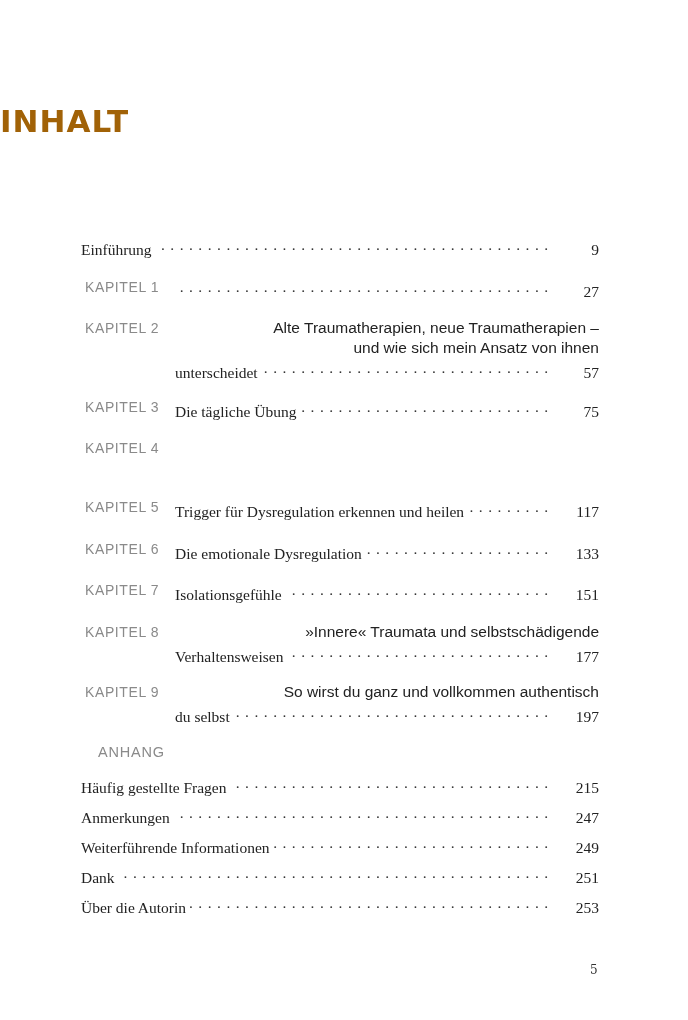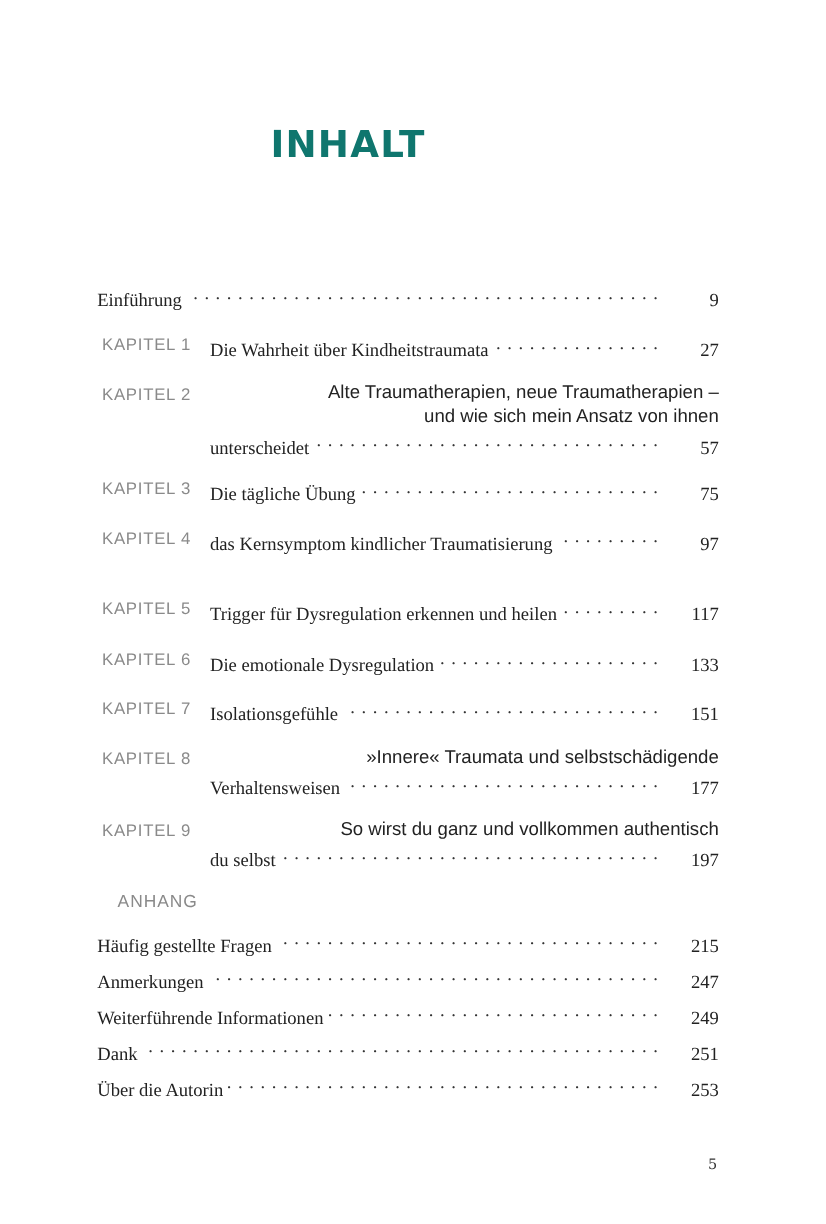--- a/index.html
+++ b/index.html
@@ -13,26 +13,25 @@
       position: relative;
       overflow: hidden;
       font-family: "Liberation Sans", sans-serif;
       color: #222222;
     }
     .title {
       position: absolute;
       top: 103px;
       left: 0;
       width: 580px;
-      text-align: center;
       font-family: "DejaVu Sans", sans-serif;
       font-weight: bold;
       font-size: 31px;
       letter-spacing: 1px;
-      color: #0f766e;
+      color: #a16207;
     }
     .toc {
       position: absolute;
       left: 81px;
       top: 0;
       width: 518px;
     }
     .row {
       position: absolute;
       left: 0;
@@ -122,21 +121,20 @@
         <span class="leader"></span>
         <span class="pg">9</span>
       </div>
     </div>
   </div>
 
   <div class="row" style="top:277px;">
     <span class="chap-label">KAPITEL 1</span>
     <div class="entry">
       <div class="last-line">
-        <span class="txt">Die Wahrheit über Kindheitstraumata</span>
         <span class="leader"></span>
         <span class="pg">27</span>
       </div>
     </div>
   </div>
 
   <div class="row" style="top:318px;">
     <span class="chap-label">KAPITEL 2</span>
     <div class="entry">
       <span class="line">Alte Traumatherapien, neue Traumatherapien –</span>
@@ -156,25 +154,20 @@
         <span class="txt">Die tägliche Übung</span>
         <span class="leader"></span>
         <span class="pg">75</span>
       </div>
     </div>
   </div>
 
   <div class="row" style="top:438px;">
     <span class="chap-label">KAPITEL 4</span>
     <div class="entry">
-      <div class="last-line">
-        <span class="txt">das Kernsymptom kindlicher Traumatisierung</span>
-        <span class="leader"></span>
-        <span class="pg">97</span>
-      </div>
     </div>
   </div>
 
   <div class="row" style="top:497px;">
     <span class="chap-label">KAPITEL 5</span>
     <div class="entry">
       <div class="last-line">
         <span class="txt">Trigger für Dysregulation erkennen und heilen</span>
         <span class="leader"></span>
         <span class="pg">117</span>

